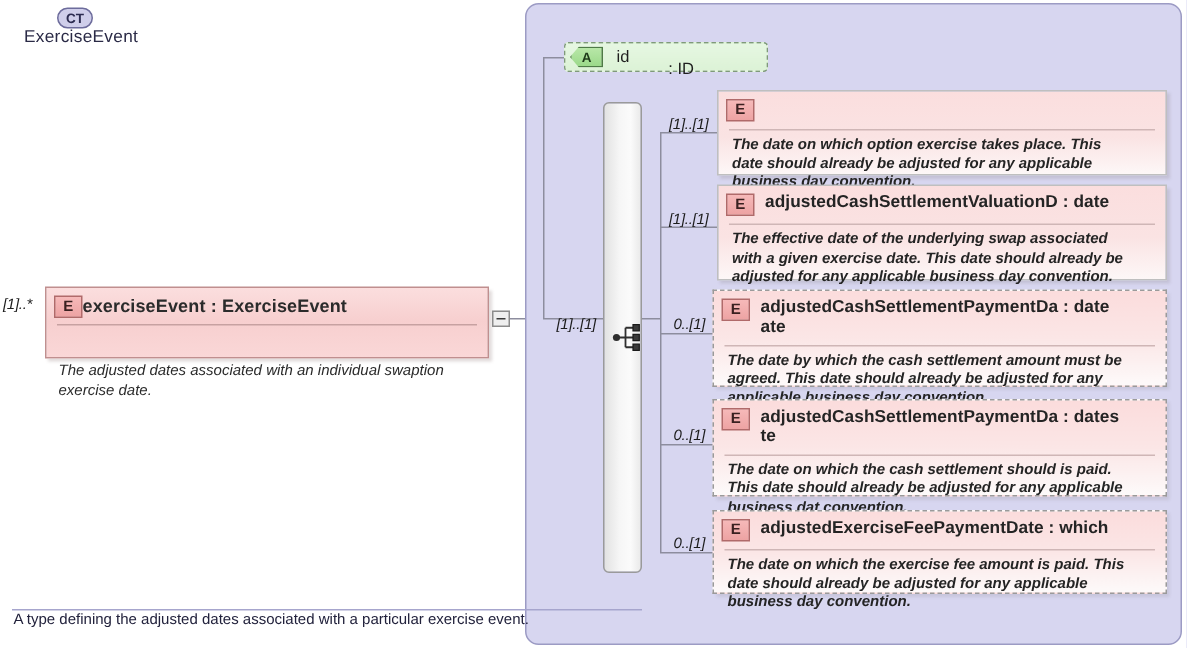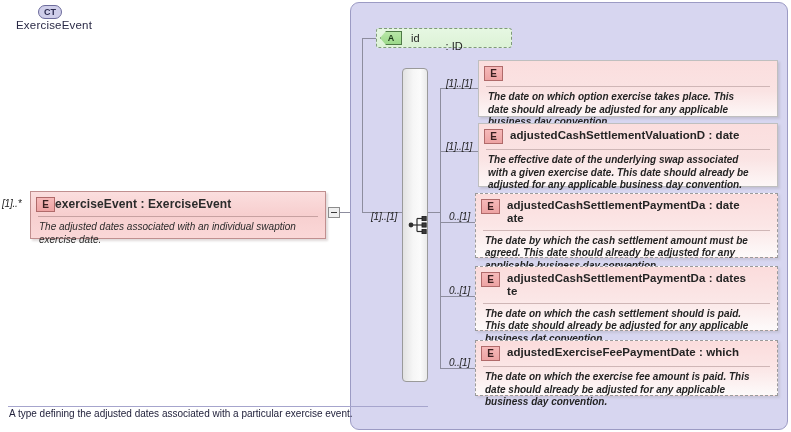--- a/index.html
+++ b/index.html
@@ -44,21 +44,21 @@
   }
   #leftElem .title{
     font-weight:bold;font-size:12px;color:#2b2b2b;
     margin-left:0;letter-spacing:0.1px;
   }
   #leftElem .sep{
     height:1px;background:#c7a1a1;margin:0 7px;
   }
   #leftElem .doc{
     font-style:italic;font-size:10px;color:#2a2a2a;
-    padding:4px 8px 0 8px;line-height:1.25;
+    padding:4px 8px 0 8px;line-height:1.25;margin-top:21px;
   }
   .ebadge{
     width:19px;height:15px;
     background:linear-gradient(180deg,#f6b9b9 0%,#eda3a3 100%);
     border:1px solid #b06a6a;
     display:flex;align-items:center;justify-content:center;
     font-size:10px;font-weight:bold;color:#3a2020;
     box-sizing:border-box;flex:none;
   }
   

